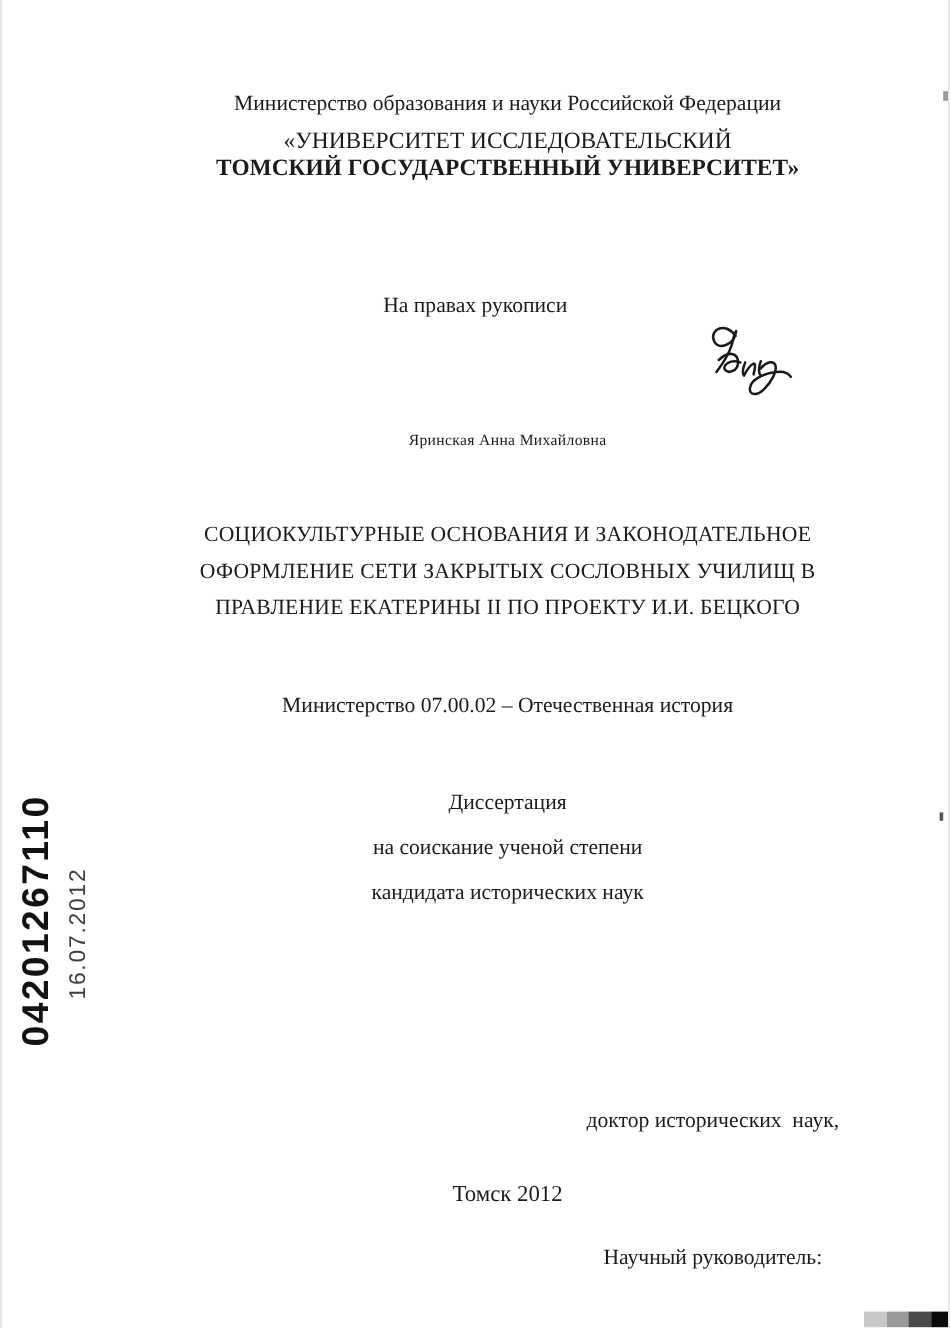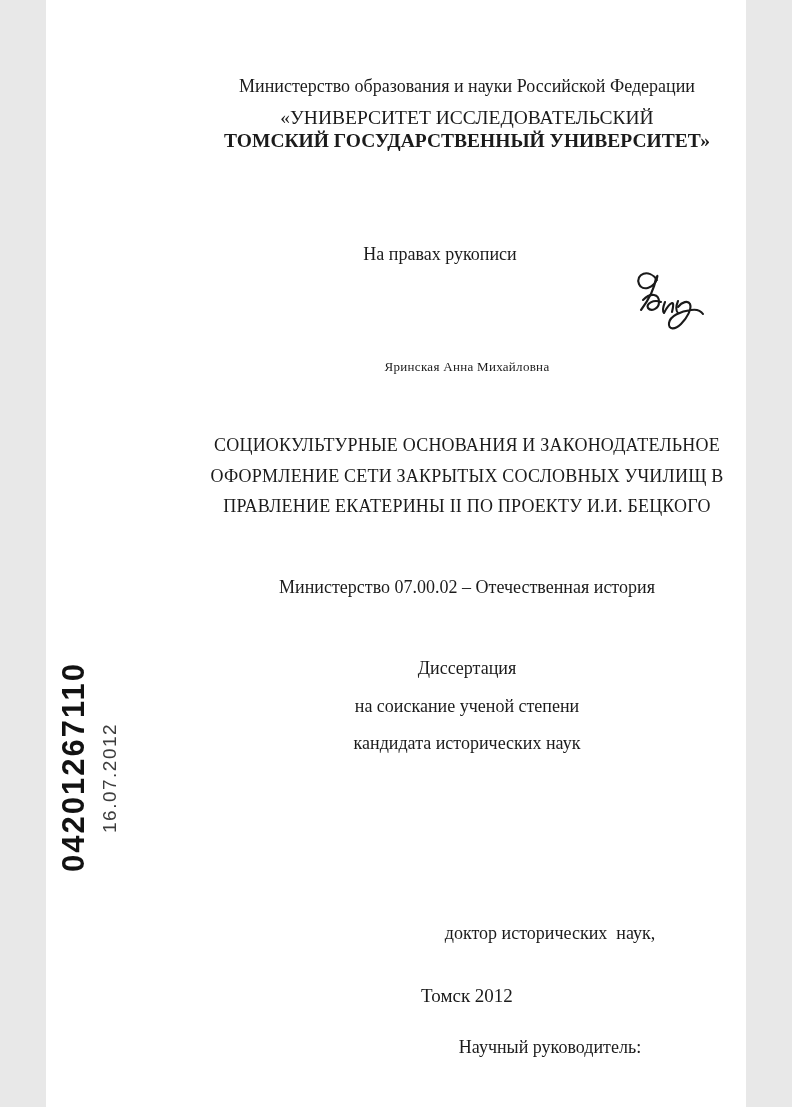--- a/index.html
+++ b/index.html
@@ -1,18 +1,18 @@
 <!DOCTYPE html>
 <html><head>
 <meta charset="utf-8">
 <style>
   html, body { margin: 0; padding: 0; background: #e8e8e8; }
   .page {
     position: relative;
-    width: 700px;
+    width: 788px;
     height: 1107px;
     margin: 0 auto;
     background: #ffffff;
     color: #1b1b1b;
     font-family: "Liberation Serif", serif;
     overflow: hidden;
   }
   .abs { position: absolute; }
   .centered { left: 50px; width: 742px; text-align: center; }
 

